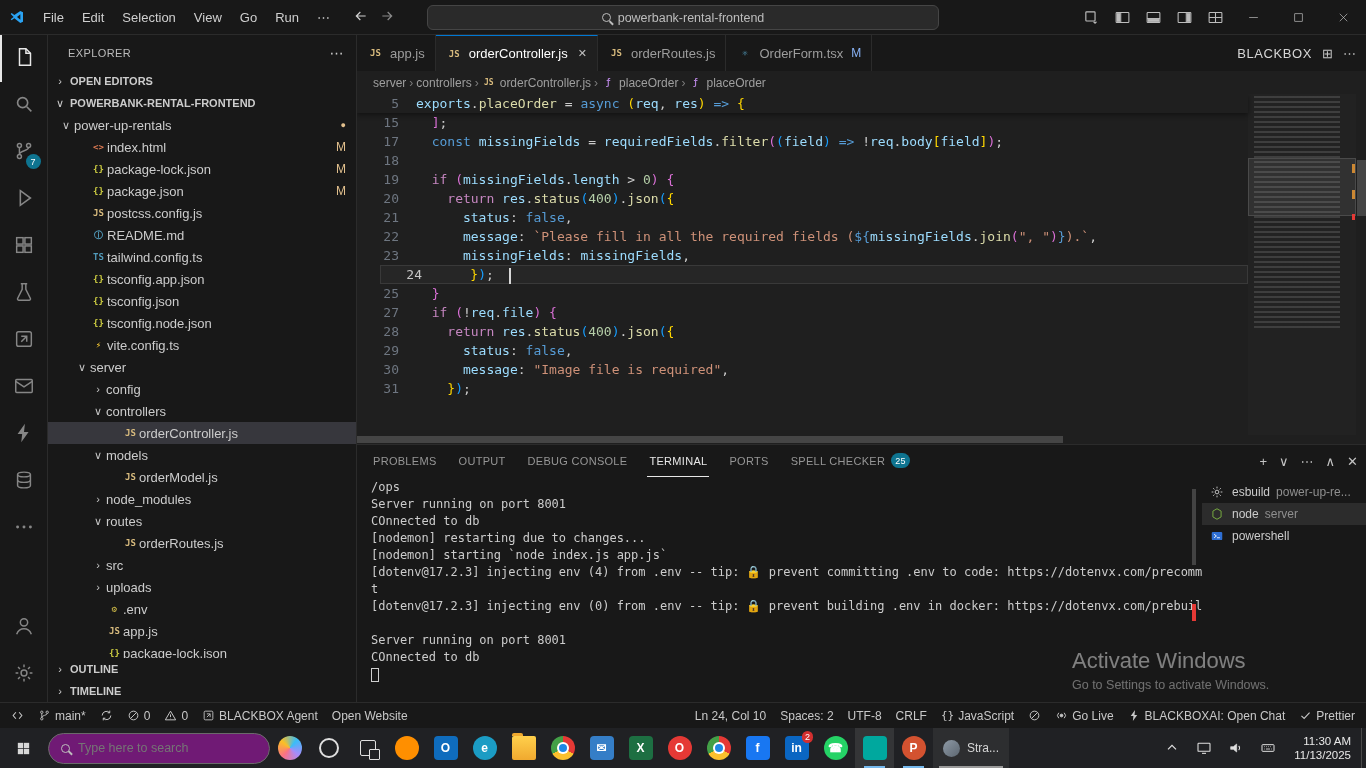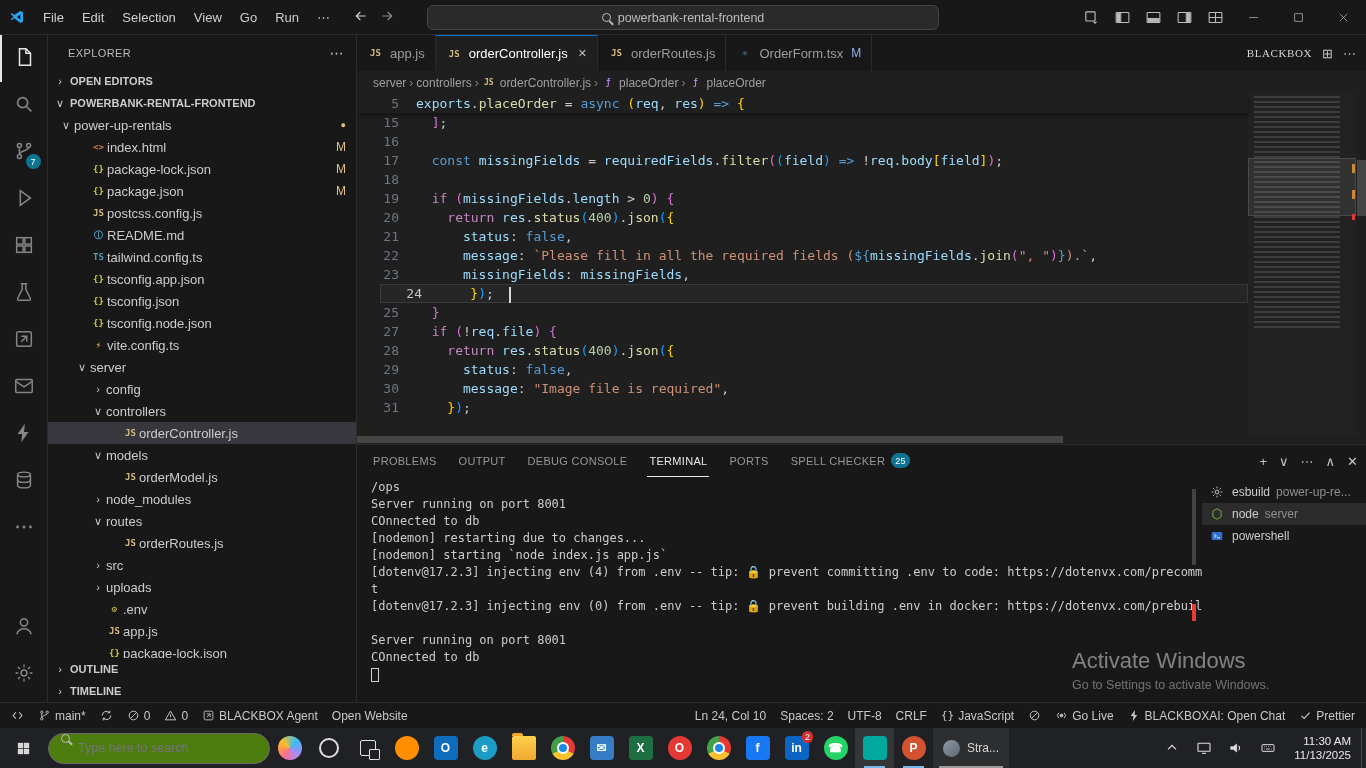--- a/index.html
+++ b/index.html
@@ -53,21 +53,21 @@
 
   
   .editor-region{flex:1;display:flex;flex-direction:column;min-width:0;background:var(--editor-bg);}
   .tabbar{height:36px;min-height:36px;background:var(--shell-bg);display:flex;align-items:stretch;}
   .tabs{display:flex;}
   .tab{display:flex;align-items:center;gap:6px;padding:0 10px;border-right:1px solid var(--border);color:#9d9d9d;font-size:13px;background:var(--shell-bg);position:relative;}
   .tab.active{background:var(--editor-bg);color:#ffffff;border-top:1px solid var(--accent);}
   .tab-close{font-size:11px;color:#c0c0c0;margin-left:4px;}
   .tab-mod{color:#8ab4f8;font-size:12px;margin-left:2px;}
   .tabbar-right{margin-left:auto;display:flex;align-items:center;gap:10px;padding-right:10px;color:#cfcfcf;}
-  .brand{font-size:11px;letter-spacing:.6px;color:#d6d6d6;font-family:Liberation Serif, serif;}
+  .brand{font-size:13px;letter-spacing:.6px;color:#d6d6d6;}
   .tb-action{font-size:13px;color:#c5c5c5;}
   .breadcrumb{height:23px;min-height:23px;display:flex;align-items:center;padding-left:16px;font-size:12px;color:#9f9f9f;gap:3px;background:var(--editor-bg);}
   .bc-item{display:flex;align-items:center;gap:4px;}
   .bc-sep{color:#7c7c7c;}
 
   
   .editor{flex:1;position:relative;overflow:hidden;font-family:"DejaVu Sans Mono","Liberation Mono",monospace;font-size:13px;}
   .code-lines{position:absolute;inset:0 118px 0 0;padding-top:19px;}
   .code-line{height:19px;line-height:19px;position:relative;padding-left:59px;white-space:pre;}
   .code-line.current{background:rgba(255,255,255,.035);box-shadow:inset 0 0 0 1px rgba(255,255,255,.09);margin-left:23px;}
@@ -118,21 +118,21 @@
   .sb-group{display:flex;align-items:center;height:100%;}
   .sb-item{display:flex;align-items:center;gap:4px;padding:0 7px;height:100%;}
   .sb-glyph{display:flex;align-items:center;}
   .sb-glyph svg{width:13px;height:13px;}
   .sb-text-glyph{font-size:11px;font-family:"DejaVu Sans Mono",monospace;}
 
   
   .taskbar{height:40px;min-height:40px;background:#202124;display:flex;align-items:center;}
   .start-btn{width:46px;height:100%;display:flex;align-items:center;justify-content:center;}
   .start-btn svg{width:17px;height:17px;}
-  .tb-search{width:222px;height:31px;margin-left:2px;background:#4d7c0f;border:1px solid #6a6a6a;border-radius:16px;display:flex;gap:8px;padding:0 12px;}
+  .tb-search{width:222px;height:31px;margin-left:2px;background:#701a75;border:1px solid #6a6a6a;border-radius:16px;display:flex;align-items:center;gap:8px;padding:0 12px;}
   .tb-search input{background:transparent;border:none;outline:none;color:#c9c9c9;font-size:12.5px;font-family:"Liberation Sans",sans-serif;width:160px;}
   .tb-btn{width:39px;height:40px;display:flex;align-items:center;justify-content:center;position:relative;}
   .tb-btn.open::after{content:'';position:absolute;bottom:0;left:9px;right:9px;height:2px;background:#76b9ed;}
   .tb-btn.focused{background:rgba(255,255,255,.09);}
   .tb-glyph{width:24px;height:24px;display:flex;align-items:center;justify-content:center;color:#fff;font-size:12px;font-weight:bold;border-radius:4px;}
   .tb-glyph.circle{border-radius:50%;}
   .tb-glyph.copilot{border-radius:50%;background:conic-gradient(from 40deg,#38bdf8,#a78bfa,#fb7185,#fbbf24,#38bdf8);}
   .tb-glyph.ring{border-radius:50%;border:2px solid #dfdfdf;background:transparent;width:20px;height:20px;}
   .tb-glyph.taskview{background:transparent;border:1.5px solid #dfdfdf;width:16px;height:16px;border-radius:2px;position:relative;}
   .tb-glyph.taskview::after{content:'';position:absolute;right:-5px;bottom:-5px;width:9px;height:9px;background:#202124;border:1.5px solid #dfdfdf;border-radius:1px;}
@@ -524,21 +524,20 @@
           <span class="bc-sep">›</span>
           <span class="bc-item">
             <span class="ficon small" style="color: rgb(177, 128, 215);">ƒ</span>
             <span>placeOrder</span>
           </span>
         </div>
 
       <div class="editor">
         <div class="code-lines">
             <div class="code-line"><span class="gutter">15</span><span class="code-text"><span class="tok-b2">  ]</span><span class="tok-p">;</span></span></div>
-            <div class="code-line"><span class="gutter">16</span><span class="code-text"></span></div>
             <div class="code-line"><span class="gutter">17</span><span class="code-text"><span class="tok-kwb">  const</span><span class="tok-p"> </span><span class="tok-var">missingFields</span><span class="tok-p"> = </span><span class="tok-var">requiredFields</span><span class="tok-p">.</span><span class="tok-fn">filter</span><span class="tok-b2">(</span><span class="tok-b3">(</span><span class="tok-var">field</span><span class="tok-b3">)</span><span class="tok-kwb"> =&gt;</span><span class="tok-p"> !</span><span class="tok-var">req</span><span class="tok-p">.</span><span class="tok-var">body</span><span class="tok-b1">[</span><span class="tok-var">field</span><span class="tok-b1">]</span><span class="tok-b2">)</span><span class="tok-p">;</span></span></div>
             <div class="code-line"><span class="gutter">18</span><span class="code-text"></span></div>
             <div class="code-line"><span class="gutter">19</span><span class="code-text"><span class="tok-kwp">  if</span><span class="tok-p"> </span><span class="tok-b2">(</span><span class="tok-var">missingFields</span><span class="tok-p">.</span><span class="tok-var">length</span><span class="tok-p"> &gt; </span><span class="tok-num">0</span><span class="tok-b2">)</span><span class="tok-b2"> {</span></span></div>
             <div class="code-line"><span class="gutter">20</span><span class="code-text"><span class="tok-kwp">    return</span><span class="tok-p"> </span><span class="tok-var">res</span><span class="tok-p">.</span><span class="tok-fn">status</span><span class="tok-b3">(</span><span class="tok-num">400</span><span class="tok-b3">)</span><span class="tok-p">.</span><span class="tok-fn">json</span><span class="tok-b3">(</span><span class="tok-b1">{</span></span></div>
             <div class="code-line"><span class="gutter">21</span><span class="code-text"><span class="tok-var">      status</span><span class="tok-p">: </span><span class="tok-kwb">false</span><span class="tok-p">,</span></span></div>
             <div class="code-line"><span class="gutter">22</span><span class="code-text"><span class="tok-var">      message</span><span class="tok-p">: </span><span class="tok-str">`Please fill in all the required fields (</span><span class="tok-kwb">${</span><span class="tok-var">missingFields</span><span class="tok-p">.</span><span class="tok-fn">join</span><span class="tok-b2">(</span><span class="tok-str">", "</span><span class="tok-b2">)</span><span class="tok-kwb">}</span><span class="tok-str">).`</span><span class="tok-p">,</span></span></div>
             <div class="code-line"><span class="gutter">23</span><span class="code-text"><span class="tok-var">      missingFields</span><span class="tok-p">: </span><span class="tok-var">missingFields</span><span class="tok-p">,</span></span></div>
             <div class="code-line current"><span class="gutter active">24</span><span class="code-text"><span class="tok-b1">    }</span><span class="tok-b3">)</span><span class="tok-p">;</span><span>  </span><span class="cursor"></span></span></div>
             <div class="code-line"><span class="gutter">25</span><span class="code-text"><span class="tok-b2">  }</span></span></div>
             <div class="code-line"><span class="gutter">27</span><span class="code-text"><span class="tok-kwp">  if</span><span class="tok-p"> </span><span class="tok-b2">(</span><span class="tok-p">!</span><span class="tok-var">req</span><span class="tok-p">.</span><span class="tok-var">file</span><span class="tok-b2">)</span><span class="tok-b2"> {</span></span></div>

